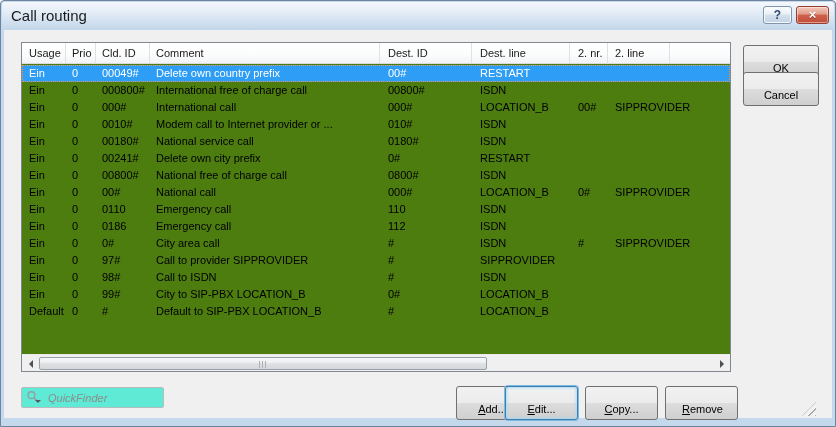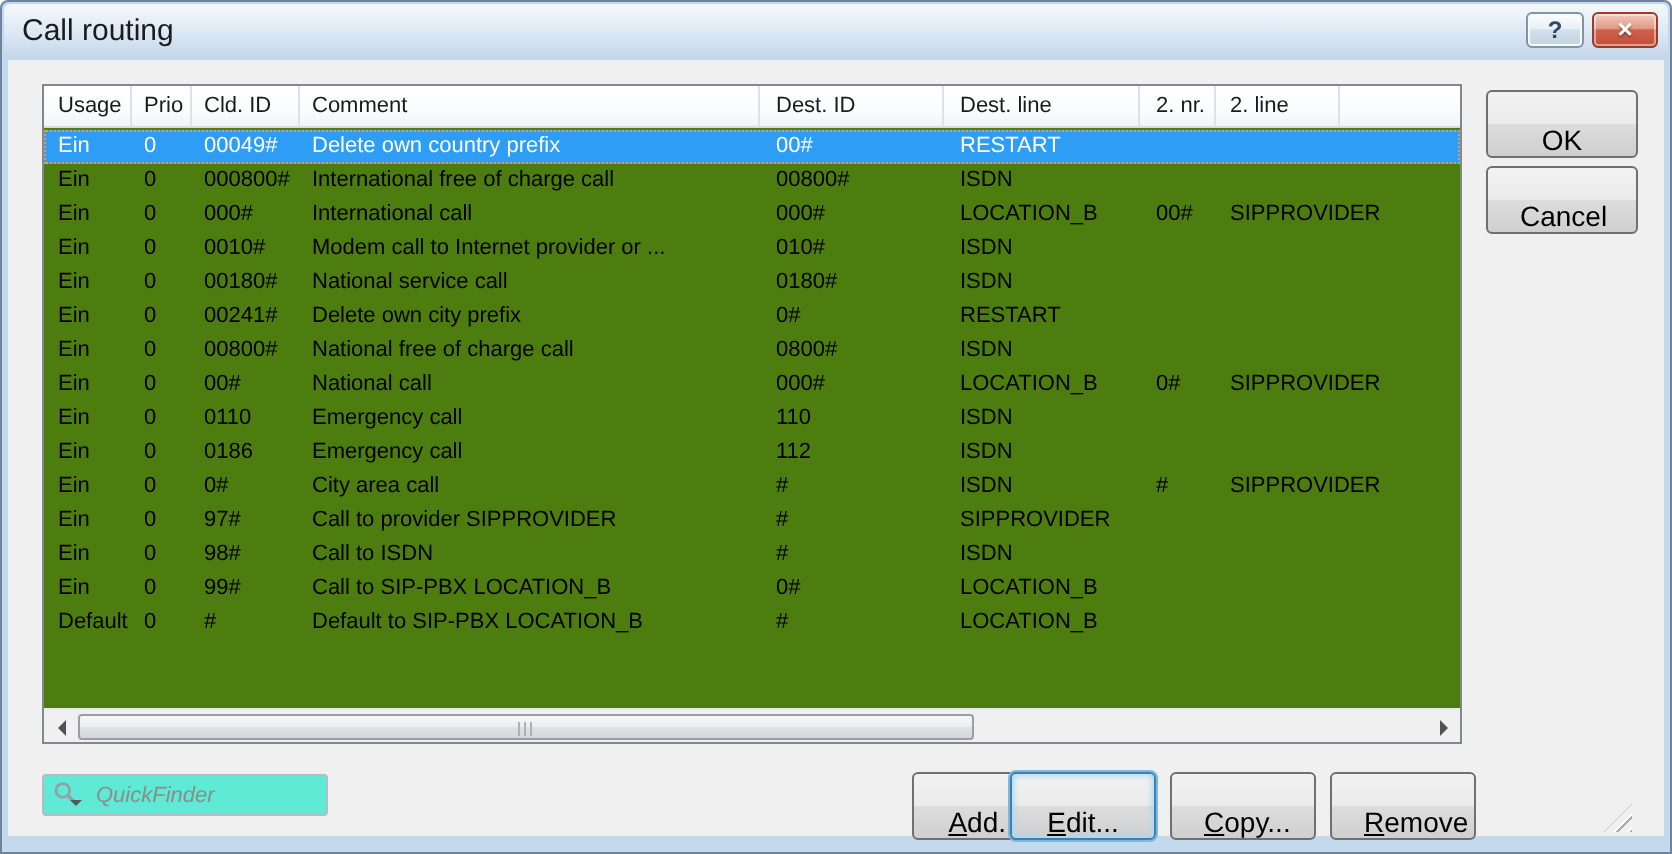--- a/index.html
+++ b/index.html
@@ -46,24 +46,24 @@
   .tri{position:absolute;top:50%;left:50%;width:0;height:0;border:4px solid transparent;}
   .tri-left{border-right-color:#4d5257;margin:-4px 0 0 -6px;}
   .tri-right{border-left-color:#4d5257;margin:-4px 0 0 -2px;}
   .sb-thumb{position:absolute;top:2px;height:13px;border:1px solid #96a0aa;border-radius:2px;
     background:linear-gradient(#f6f7f8,#ecedef 50%,#dfe1e4 50%,#d5d7db);}
   .sb-grip{position:absolute;left:50%;top:3px;width:9px;height:7px;margin-left:-4px;
     background:repeating-linear-gradient(90deg,#a9b0b8 0 1px,transparent 1px 3px);}
 
   
   .btn{position:absolute;border:1px solid #707070;border-radius:3px;background:linear-gradient(#f2f2f2,#ebebeb 50%,#dddddd 50%,#cfcfcf);
-    font-family:inherit;font-size:14px;color:#000;text-align:center;padding:16px;cursor:default;}
+    font-family:inherit;font-size:11px;color:#000;text-align:center;padding:16px;cursor:default;}
   .btn u{text-decoration:underline;}
   .ok-btn{left:739px;top:15px;width:76px;height:21px;}
-  .cancel-btn{left:739px;top:42px;width:76px;height:21px;margin-top:11px;}
+  .cancel-btn{left:739px;top:42px;width:76px;height:21px;}
   .action{top:356px;width:73px;height:24px;}
   .add-btn{left:420px;margin-left:32px;}
   .edit-btn{left:501px;border-color:var(--focus-ring-blue,#3c7fb1);box-shadow:0 0 0 1px #7db8e0, inset 0 0 3px 1px #a9d9f2;}
   .copy-btn{left:581px;}
   .remove-btn{left:661px;}
 
   
   .qf{position:absolute;left:17px;top:357px;width:143px;height:21px;}
   .qf input{position:absolute;inset:0;width:100%;height:100%;border:1px solid #b7bcc1;border-radius:2px;background:#5eead4;
     padding:0 4px 0 26px;font-family:inherit;font-size:11px;color:#333;outline:none;}
@@ -236,21 +236,21 @@
               <div class="cell c3">Call to ISDN</div>
               <div class="cell c4">#</div>
               <div class="cell c5">ISDN</div>
               <div class="cell c6"></div>
               <div class="cell c7"></div>
             </div>
             <div class="row">
               <div class="cell c0">Ein</div>
               <div class="cell c1">0</div>
               <div class="cell c2">99#</div>
-              <div class="cell c3">Call to SIP-PBX LOCATION_B</div>
+              <div class="cell c3">City to SIP-PBX LOCATION_B</div>
               <div class="cell c4">0#</div>
               <div class="cell c5">LOCATION_B</div>
               <div class="cell c6"></div>
               <div class="cell c7"></div>
             </div>
             <div class="row">
               <div class="cell c0">Default</div>
               <div class="cell c1">0</div>
               <div class="cell c2">#</div>
               <div class="cell c3">Default to SIP-PBX LOCATION_B</div>

